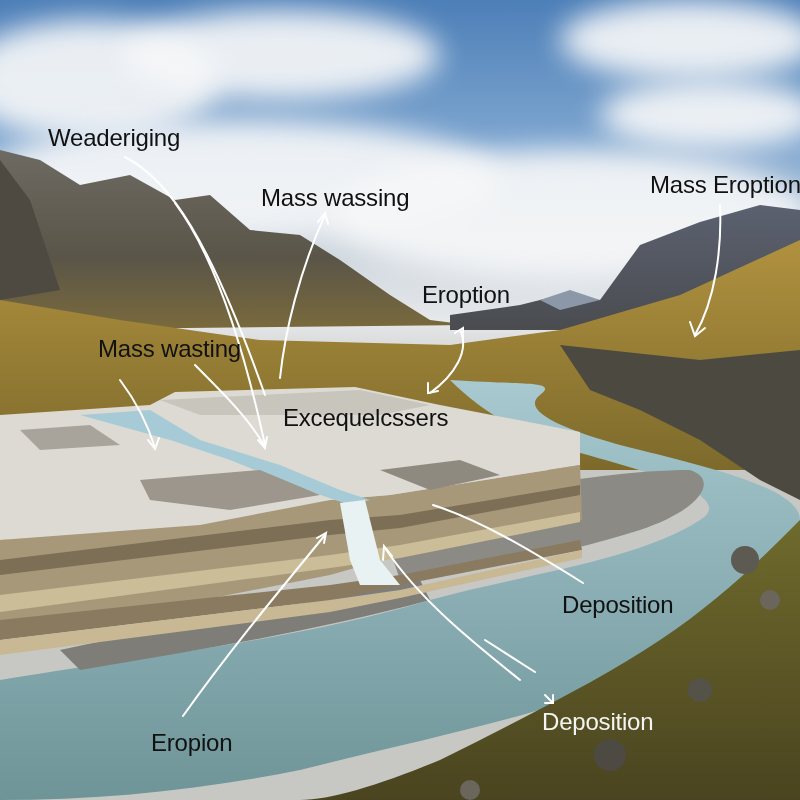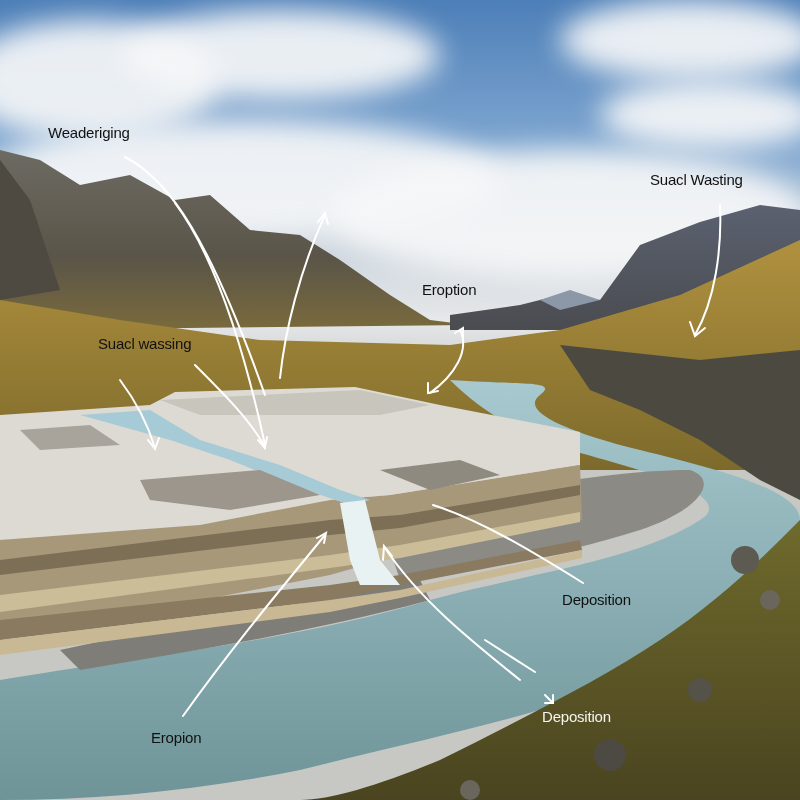--- a/index.html
+++ b/index.html
@@ -1,21 +1,21 @@
 <!DOCTYPE html>
 <html><head>
 <meta charset="utf-8">
 <style>
   html,body{margin:0;padding:0;}
   body{width:800px;height:800px;overflow:hidden;font-family:"Liberation Sans","DejaVu Sans",sans-serif;}
   .scene{position:relative;width:800px;height:800px;overflow:hidden;
     background:linear-gradient(180deg,#4d7fb8 0%,#7ea6d0 18%,#c9d3dc 30%,#e6e8ea 40%,#c7c8c4 48%);}
   .cloud{position:absolute;border-radius:50%;background:rgba(245,246,247,0.92);filter:blur(14px);}
   svg.land{position:absolute;left:0;top:0;}
-  .label{position:absolute;font-size:15px;color:#111;white-space:nowrap;letter-spacing:-0.2px;}
+  .label{position:absolute;font-size:24px;color:#111;white-space:nowrap;letter-spacing:-0.2px;}
   .label.light{color:#f4f4f0;}
   svg.arrows{position:absolute;left:0;top:0;pointer-events:none;}
 </style>
 </head>
 <body>
 
 <div class="scene">
 
   <div class="cloud" style="left:-40px;top:20px;width:260px;height:120px;"></div>
   <div class="cloud" style="left:120px;top:10px;width:320px;height:90px;"></div>
@@ -109,19 +109,21 @@
       <path d="M183 716 C230 650 280 590 325 535"></path>
       <path d="M317 538 L326 533 L324 543"></path>
       <path d="M520 680 C470 640 420 600 385 548"></path>
       <path d="M383 560 L384 546 L392 556"></path>
       <path d="M485 640 L535 672"></path>
       <path d="M545 695 L553 703 M553 695 L553 703 L545 703"></path>
     </g>
   </svg>
 
   <div class="label" style="left:48px;top:124px;">Weaderiging</div>
-  <div class="label" style="left:650px;top:171px;">Suacl Wasting</div>
+  <div class="label" style="left:261px;top:184px;">Mass wassing</div>
+  <div class="label" style="left:650px;top:171px;">Mass Eroption</div>
   <div class="label" style="left:422px;top:281px;">Eroption</div>
-  <div class="label" style="left:98px;top:335px;">Suacl wassing</div>
+  <div class="label" style="left:98px;top:335px;">Mass wasting</div>
+  <div class="label" style="left:283px;top:404px;">Excequelcssers</div>
   <div class="label" style="left:562px;top:591px;">Deposition</div>
   <div class="label light" style="left:542px;top:708px;">Deposition</div>
   <div class="label" style="left:143px;top:729px;margin-left:8px;">Eropion</div>
 </div>
 
 </body></html>

